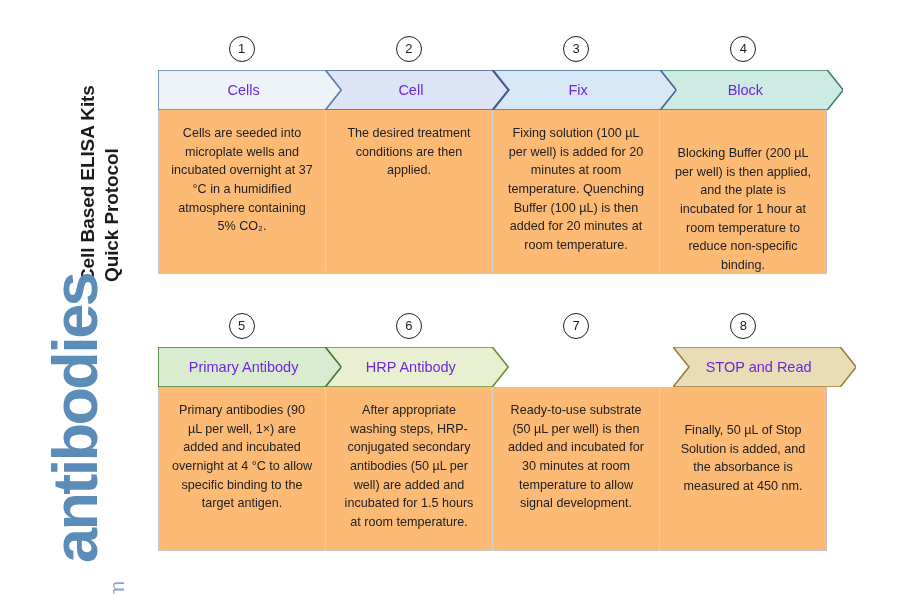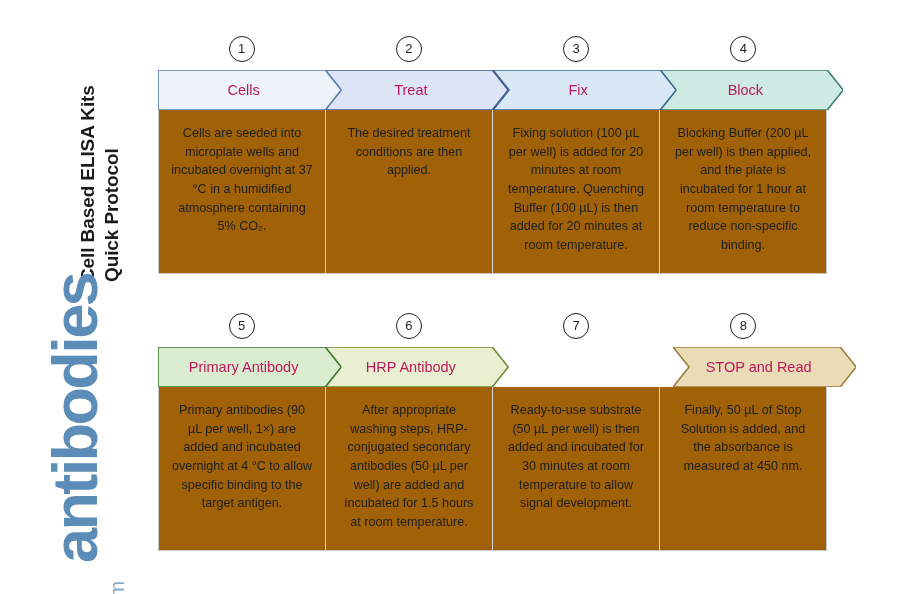--- a/index.html
+++ b/index.html
@@ -109,54 +109,54 @@
   }
   .chev {
     position: absolute;
     top: 0;
     height: 40px;
     box-sizing: border-box;
     display: flex;
     align-items: center;
     justify-content: center;
     font-size: 14.5px;
-    color: #be185d;
+    color: #6d28d9;
   }
   .chev span.chev-label {
     position: relative;
     z-index: 2;
     margin-right: 12px;
   }
   .chev .chev-bg {
     position: absolute;
     inset: 0;
     z-index: 1;
   }
   .chev .chev-bg svg { display: block; width: 100%; height: 100%; }
 
   .desc-strip {
     position: relative;
     width: 669px;
     height: 164px;
     border: 1px solid #c8c8c8;
     border-top: none;
     box-sizing: border-box;
-    background: #a16207;
+    background: #fdba74;
     display: flex;
   }
   .desc-cell {
     flex: 1 1 0;
     border-right: 1px solid #d4d4d4;
     box-sizing: border-box;
     padding: 14px 12px 10px 12px;
     display: flex;
     align-items: flex-start;
     justify-content: center;
   }
-  .desc-cell:last-child { border-right: none; }
+  .desc-cell:last-child { border-right: none; margin-top: 20px; }
   .desc-cell p {
     margin: 0;
     font-size: 12.6px;
     line-height: 1.48;
     text-align: center;
     color: #202124;
   }
 </style>
 </head>
 <body>
@@ -186,21 +186,21 @@
           </svg>
         </div>
         <span class="chev-label">Cells</span>
       </div>
       <div class="chev" style="left: 167.25px; width: 183.25px; z-index: 9;">
         <div class="chev-bg">
           <svg viewBox="0 0 183.25 40" preserveAspectRatio="none">
             <polygon points="0,0 167.25,0 183.25,20 167.25,40 0,40 16,20" fill="#dde4f5" stroke="#3f5c8c" stroke-width="1.6" stroke-linejoin="miter"></polygon>
           </svg>
         </div>
-        <span class="chev-label">Treat</span>
+        <span class="chev-label">Cell</span>
       </div>
       <div class="chev" style="left: 501.75px; width: 183.25px; z-index: 7;">
         <div class="chev-bg">
           <svg viewBox="0 0 183.25 40" preserveAspectRatio="none">
             <polygon points="0,0 167.25,0 183.25,20 167.25,40 0,40 16,20" fill="#cdeae3" stroke="#3e7f72" stroke-width="1.6" stroke-linejoin="miter"></polygon>
           </svg>
         </div>
         <span class="chev-label">Block</span>
       </div>
       <div class="chev" style="left: 334.5px; width: 183.25px; z-index: 8;">

